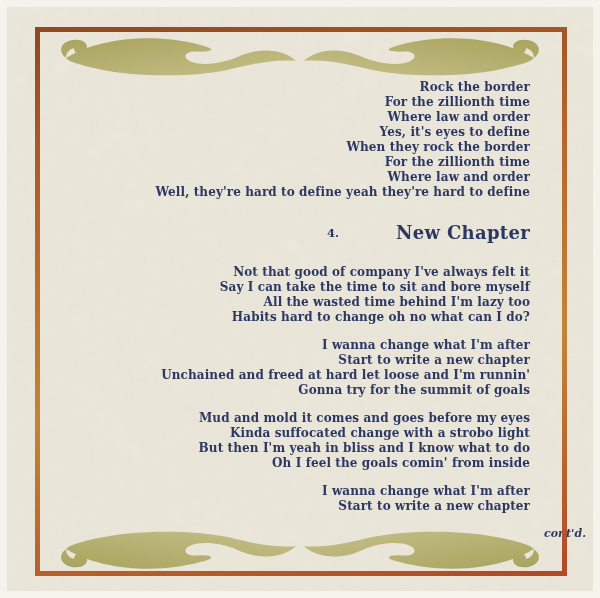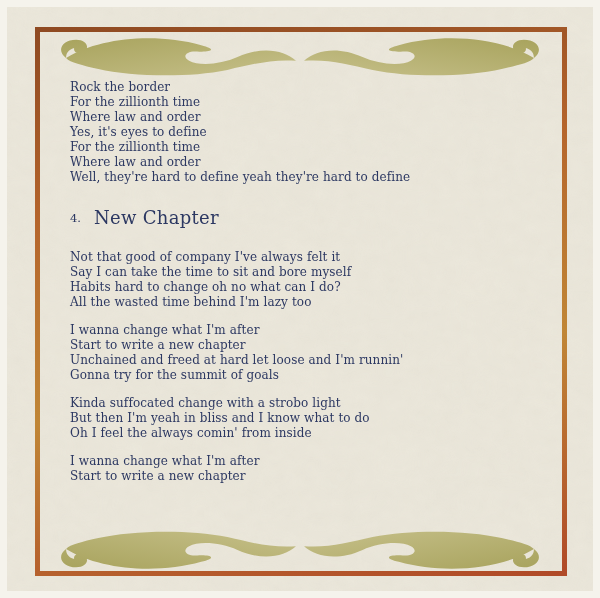--- a/index.html
+++ b/index.html
@@ -57,23 +57,23 @@
   .ornament.bottom { top: 527px; }
   .ornament.bottom svg { transform: scaleY(-1); }
   .stop-a { stop-color: var(--ornament_dark, #a8a35d); }
   .stop-b { stop-color: var(--ornament_light, #c6c08a); }
 
   .content {
     position: absolute;
     top: 80px;
     left: 70px;
     right: 70px;
-    text-align: left;
+    text-align: right;
     color: var(--ink, #2c3862);
-    font-weight: normal;
+    font-weight: bold;
     z-index: 2;
   }
 
   .verse { margin: 0 0 13px 0; }
   .verse .line {
     margin: 0;
     font-size: 12px;
     line-height: 15px;
     letter-spacing: 0.1px;
   }
@@ -83,20 +83,21 @@
     line-height: 22px;
   }
   .track-num {
     font-size: 11.5px;
     margin-right: 13px;
     vertical-align: 2px;
   }
   .track-title {
     font-size: 18px;
     letter-spacing: 0.3px;
+    margin-left: 44px;
   }
 
   .contd {
     position: relative;
     left: 56px;
     margin-top: 2px;
     font-size: 11px;
     line-height: 13px;
     font-style: italic;
   }
@@ -156,48 +157,51 @@
 
   <div class="outer-edge"></div>
 
   <div class="content">
 
     <div class="verse" id="intro-verse">
         <p class="line">Rock the border</p>
         <p class="line">For the zillionth time</p>
         <p class="line">Where law and order</p>
         <p class="line">Yes, it's eyes to define</p>
+        <p class="line">When they rock the border</p>
         <p class="line">For the zillionth time</p>
         <p class="line">Where law and order</p>
         <p class="line">Well, they're hard to define yeah they're hard to define</p>
       </div>
 
     <div class="track-header">
       <span class="track-num">4.</span><span class="track-title">New Chapter</span>
     </div>
 
     <div id="verses">
         <div class="verse">
           <p class="line">Not that good of company I've always felt it</p>
           <p class="line">Say I can take the time to sit and bore myself</p>
+          <p class="line">All the wasted time behind I'm lazy too</p>
           <p class="line">Habits hard to change oh no what can I do?</p>
-          <p class="line">All the wasted time behind I'm lazy too</p>
         </div>
         <div class="verse">
           <p class="line">I wanna change what I'm after</p>
           <p class="line">Start to write a new chapter</p>
           <p class="line">Unchained and freed at hard let loose and I'm runnin'</p>
           <p class="line">Gonna try for the summit of goals</p>
         </div>
         <div class="verse">
+          <p class="line">Mud and mold it comes and goes before my eyes</p>
           <p class="line">Kinda suffocated change with a strobo light</p>
           <p class="line">But then I'm yeah in bliss and I know what to do</p>
-          <p class="line">Oh I feel the always comin' from inside</p>
+          <p class="line">Oh I feel the goals comin' from inside</p>
         </div>
         <div class="verse">
           <p class="line">I wanna change what I'm after</p>
           <p class="line">Start to write a new chapter</p>
         </div>
       </div>
 
+    <div class="contd">cont'd.</div>
   </div>
 
 </div>
 
 </body></html>

